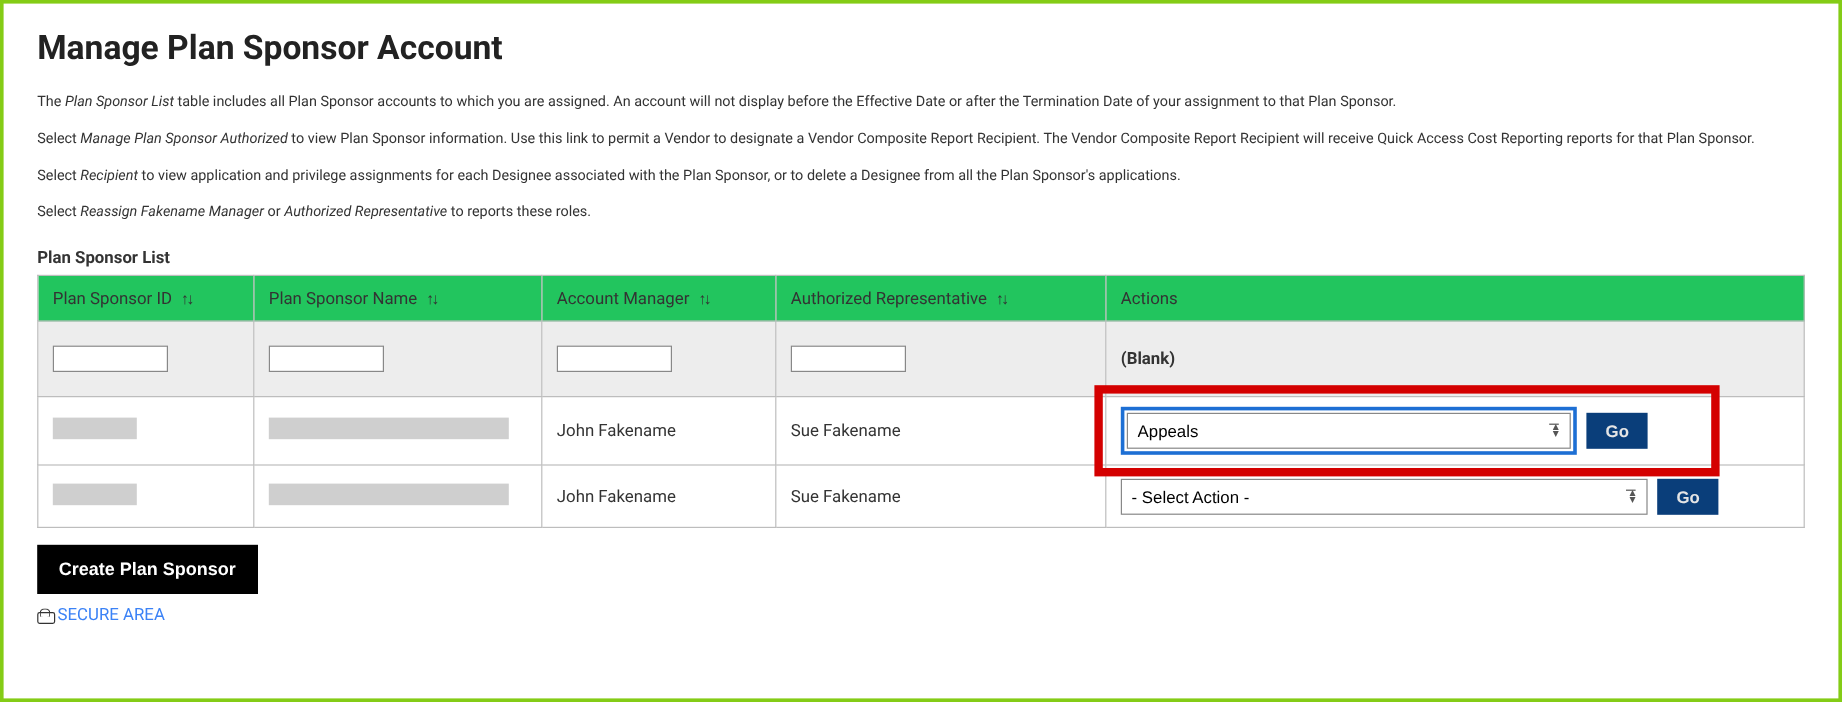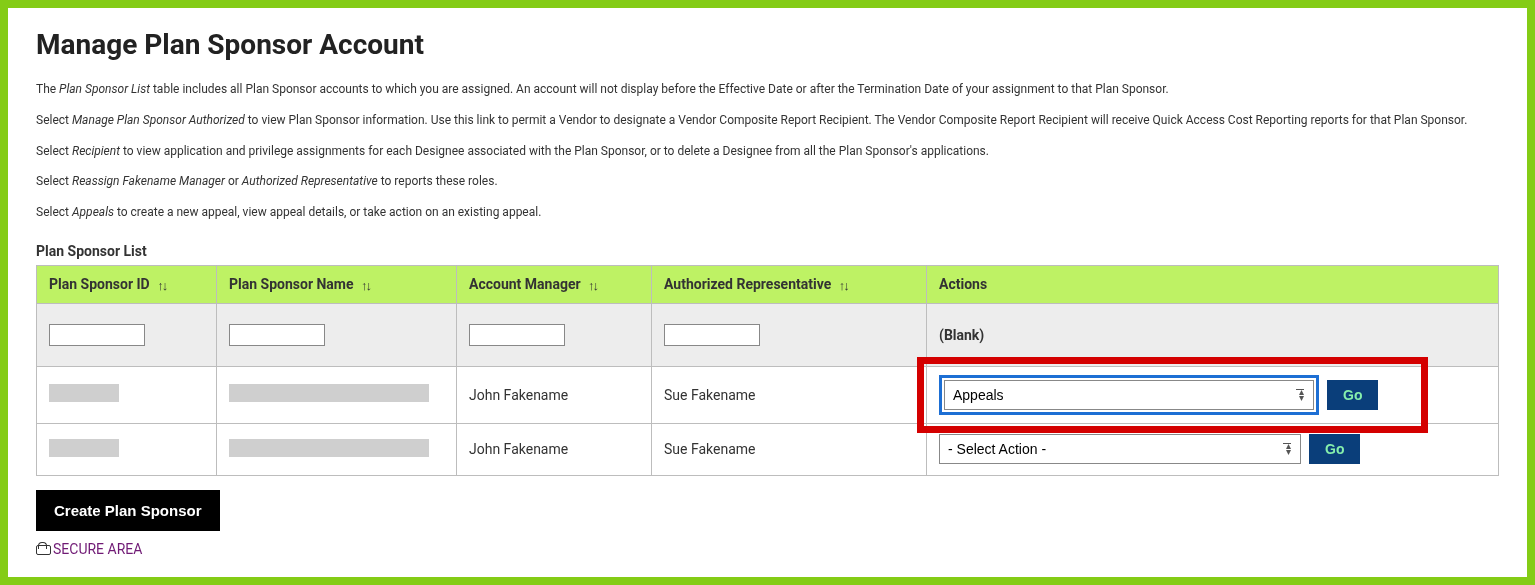--- a/index.html
+++ b/index.html
@@ -4,21 +4,21 @@
 <style>
   * { box-sizing: border-box; }
   body {
     margin: 0;
     padding: 0;
     font-family: -apple-system, BlinkMacSystemFont, "Segoe UI", Roboto, "Helvetica Neue", Arial, sans-serif;
     color: #333;
     background: #fff;
   }
   .frame {
-    border: 8px solid #84cc16;
+    border: 3px solid #84cc16;
     width: 1535px;
     height: 585px;
     padding: 10px 28px 0 28px;
     position: relative;
     overflow: hidden;
   }
   h1 {
     font-size: 28px;
     font-weight: 700;
     margin: 10px 0 20px 0;
@@ -42,22 +42,22 @@
     table-layout: fixed;
   }
   table.plan-table th, table.plan-table td {
     border: 1px solid #bdbdbd;
     padding: 8px 12px;
     font-size: 14px;
     text-align: left;
     vertical-align: middle;
   }
   table.plan-table thead tr.hdr th {
-    background: #bef264;
-    font-weight: 700;
+    background: #22c55e;
+    font-weight: 400;
     height: 38px;
   }
   table.plan-table thead tr.filters th {
     background: #ededed;
     padding: 20px 12px;
     height: 38px;
   }
   .sort-arrows {
     display: inline-block;
     margin-left: 4px;
@@ -74,21 +74,21 @@
     font-size: 13px;
   }
   .redacted {
     display: inline-block;
     background: #cfcfcf;
     height: 18px;
   }
   .redacted.small { width: 70px; }
   .redacted.large { width: 200px; }
   .action-select {
-    width: 362px;
+    width: 439px;
     height: 30px;
     border: 1px solid #888;
     background: #fff;
     font-size: 14px;
     padding: 3px 26px 3px 8px;
     appearance: none;
     -webkit-appearance: none;
     -moz-appearance: none;
     background-image: none;
     position: relative;
@@ -116,21 +116,21 @@
     top: 50%;
     transform: translateY(-50%);
     pointer-events: none;
     font-size: 10px;
     line-height: 6px;
     color: #555;
   }
   .select-caret span { display:block; }
   .go-btn {
     background: #0a3e7a;
-    color: #86efac;
+    color: #e5e5e5;
     border: none;
     font-weight: 700;
     font-size: 14px;
     padding: 7px 16px;
     margin-left: 8px;
     cursor: pointer;
   }
   .actions-cell {
     position: relative;
     height: 52px;
@@ -155,21 +155,21 @@
     border: none;
     font-weight: 700;
     font-size: 15px;
     padding: 12px 18px;
     margin-top: 14px;
     cursor: pointer;
   }
   .secure {
     margin-top: 10px;
     font-size: 14px;
-    color: #701a75;
+    color: #3b82f6;
     display: flex;
     align-items: center;
     gap: 4px;
   }
   .lock-icon {
     display: inline-block;
     width: 13px;
     height: 13px;
     position: relative;
   }
@@ -207,23 +207,20 @@
     <span>The </span><em>Plan Sponsor List</em><span> table includes all Plan Sponsor accounts to which you are assigned. An account will not display before the Effective Date or after the Termination Date of your assignment to that Plan Sponsor.</span>
   </p>
   <p class="intro">
     <span>Select </span><em>Manage Plan Sponsor Authorized</em><span> to view Plan Sponsor information. Use this link to permit a Vendor to designate a Vendor Composite Report Recipient. The Vendor Composite Report Recipient will receive Quick Access Cost Reporting reports for that Plan Sponsor.</span>
   </p>
   <p class="intro">
     <span>Select </span><em>Recipient</em><span> to view application and privilege assignments for each Designee associated with the Plan Sponsor, or to delete a Designee from all the Plan Sponsor's applications.</span>
   </p>
   <p class="intro">
     <span>Select </span><em>Reassign Fakename Manager</em><span> or </span><em>Authorized Representative</em><span> to reports these roles.</span>
-  </p>
-  <p class="intro">
-    <span>Select </span><em>Appeals</em><span> to create a new appeal, view appeal details, or take action on an existing appeal.</span>
   </p>
 
   <div class="table-title">Plan Sponsor List</div>
 
   <table class="plan-table">
     <colgroup>
       <col class="col-id">
         <col class="col-name">
         <col class="col-mgr">
         <col class="col-rep">

